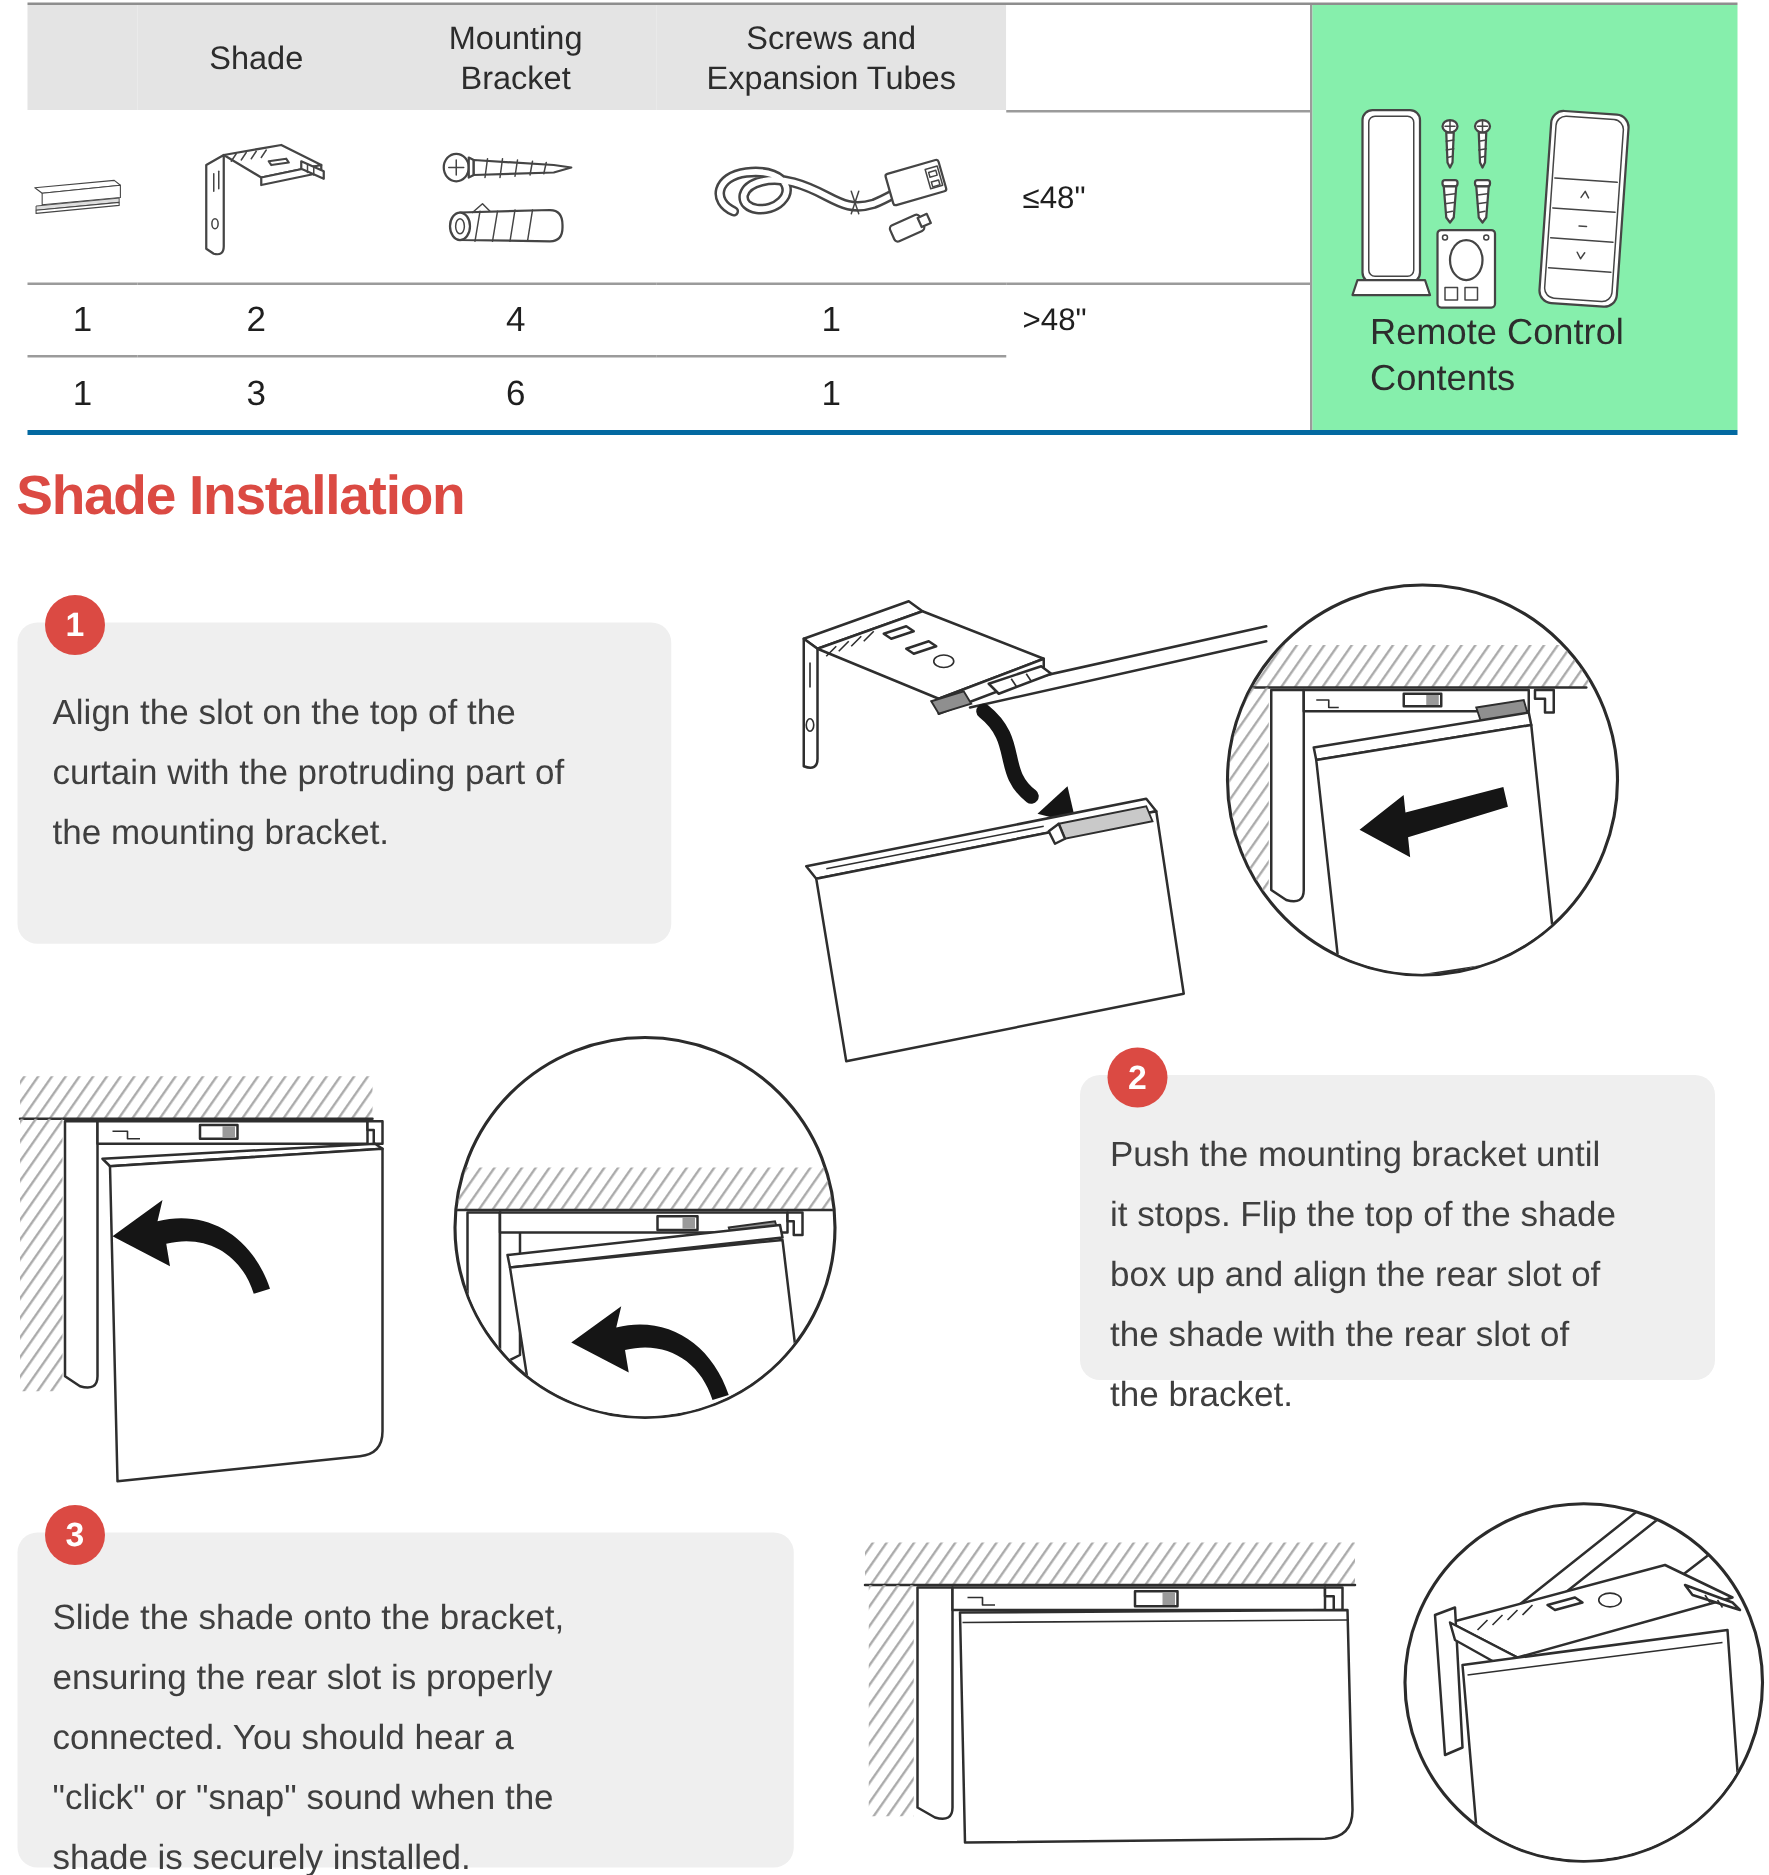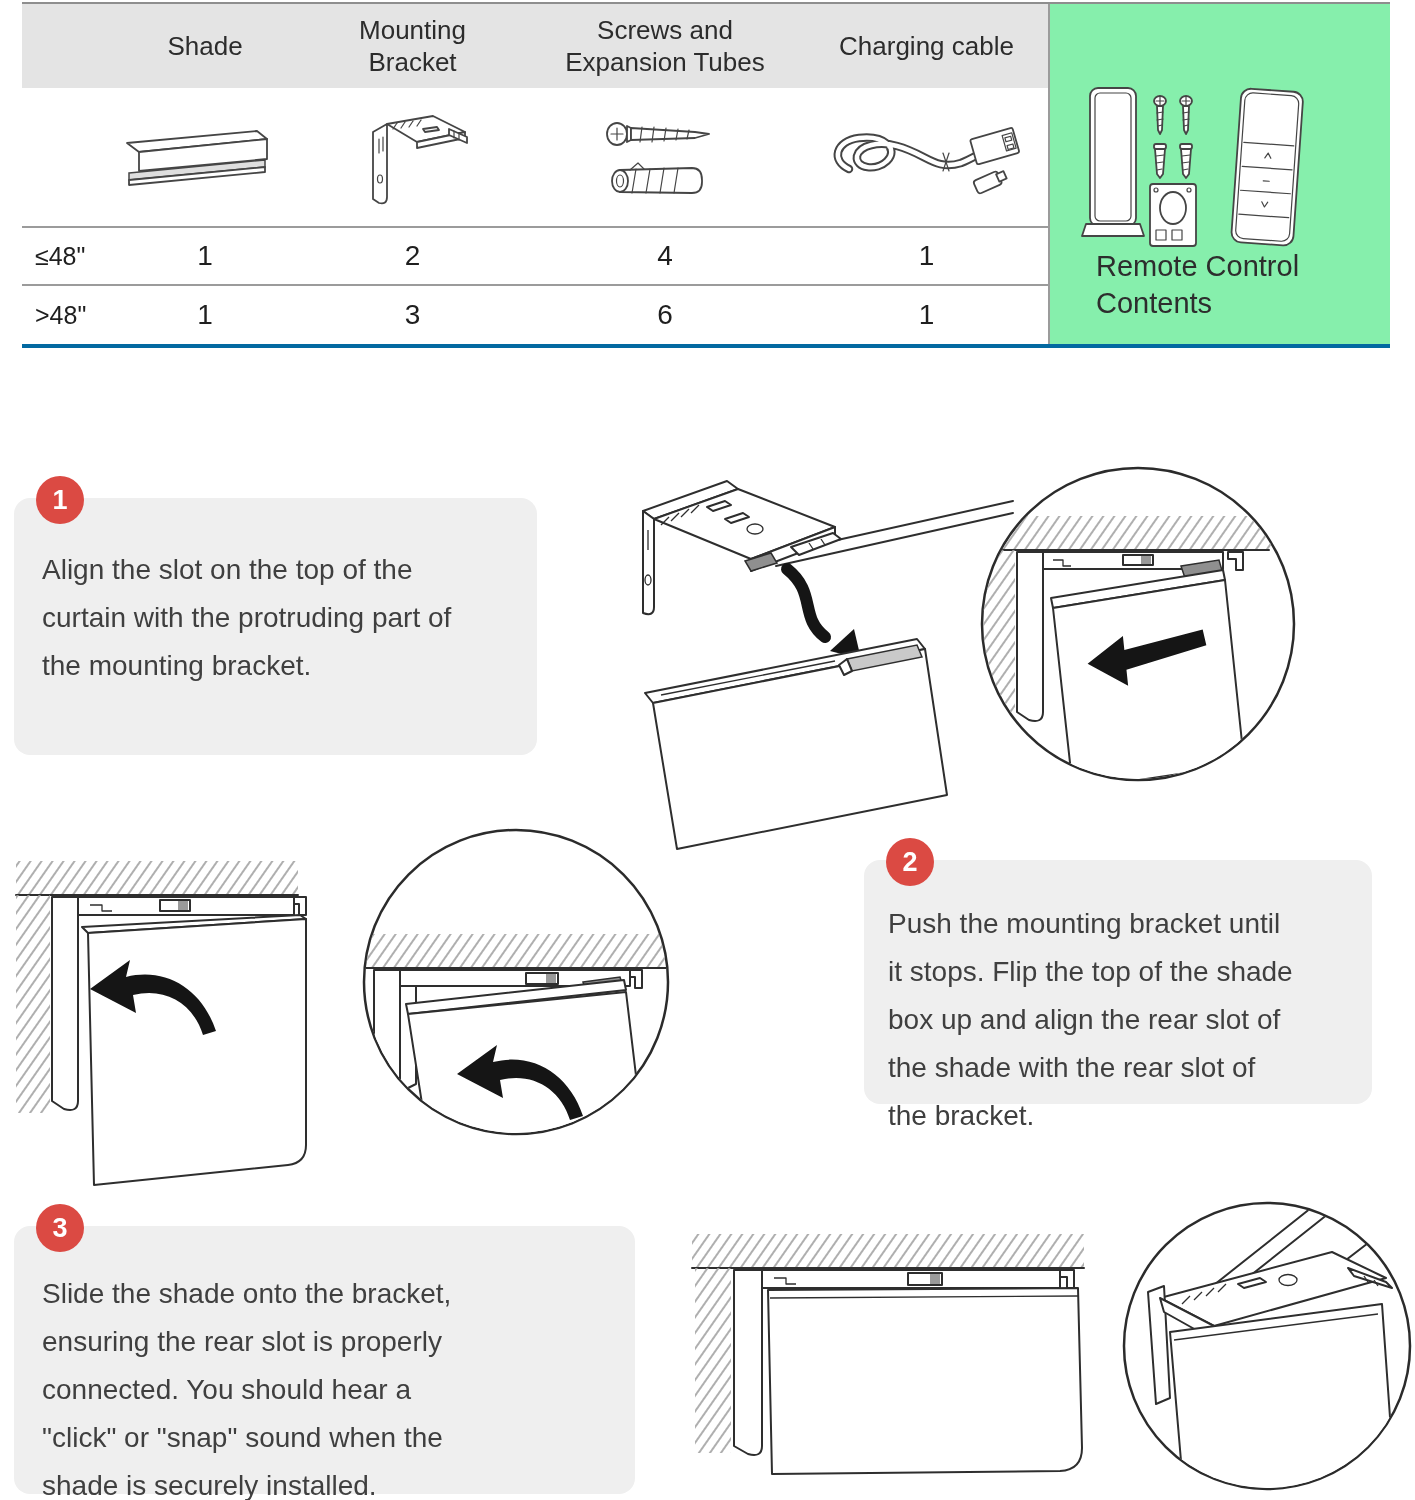--- a/index.html
+++ b/index.html
@@ -76,21 +76,20 @@
 
 <div class="page">
 
   <div class="top-section">
     <div class="parts-table">
 
       <div class="cell th"></div>
       <div class="cell th">Shade</div>
       <div class="cell th">Mounting Bracket</div>
       <div class="cell th">Screws and Expansion Tubes</div>
-      <div class="cell th">Charging cable</div>
 
       <div class="cell ic"></div>
       <div class="cell ic">
         <svg width="180" height="68" viewBox="0 0 180 68">
           <polygon class="iol" points="12,20 142,8 152,16 24,29"></polygon>
           <polygon class="iol" points="24,29 152,16 152,36 24,48"></polygon>
           <polygon points="14,50 150,37 150,44 14,57" fill="#dedede" stroke="#454545" stroke-width="1.5"></polygon>
           <polygon class="iol" points="14,57 150,44 150,49 14,62"></polygon>
         </svg>
       </div>
@@ -226,20 +225,21 @@
           <line class="ithin" x1="166" y1="134" x2="216" y2="134"></line>
           <path class="ithin" d="M188,76 L191,71 L194,76"></path>
           <line class="ithin" x1="188" y1="99" x2="194" y2="99"></line>
           <path class="ithin" d="M188,120 L191,125 L194,120"></path>
         </g>
       </svg>
       <div class="remote-caption">Remote Control Contents</div>
     </div>
   </div>
 
+  <h1 class="section-title">Shade Installation</h1>
 
   <div class="step-badge" id="badge1">
     <span>1</span>
   </div>
   <div class="step-box" id="box1">
     <p>Align the slot on the top of the curtain with the protruding part of the mounting bracket.</p>
   </div>
 
   <div class="ill" id="il1a">
     <svg width="420" height="410" viewBox="0 0 420 410">

